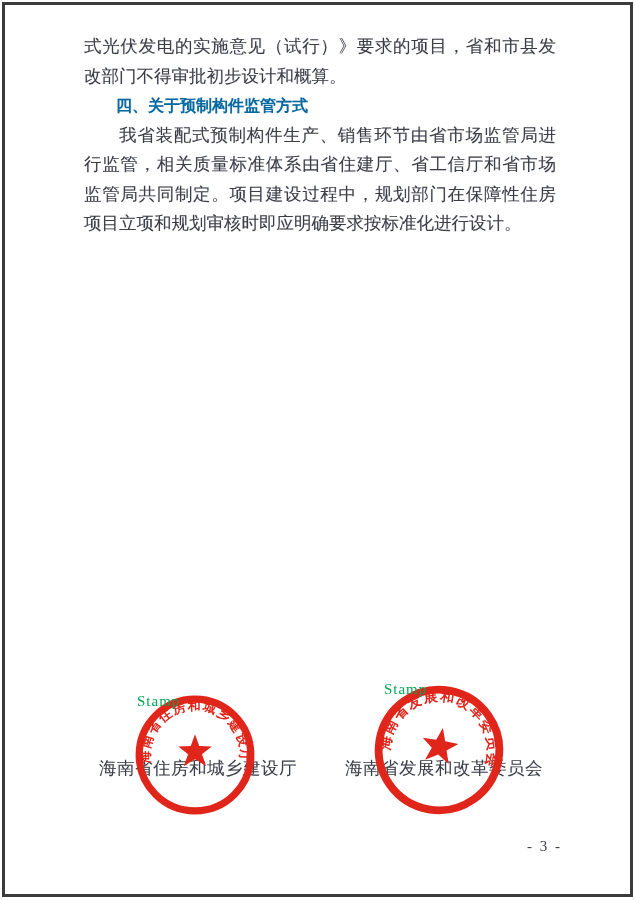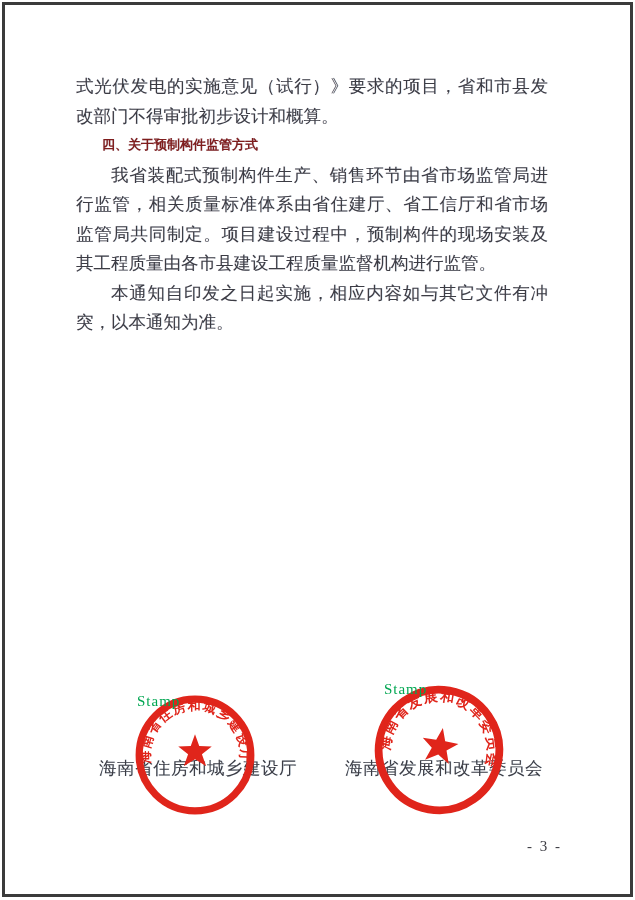--- a/index.html
+++ b/index.html
@@ -10,38 +10,37 @@
     overflow: hidden;
   }
   .page-frame {
     position: absolute;
     left: 2px; top: 2px; right: 2px; bottom: 3px;
     border: 3px solid #3b3b3b;
     pointer-events: none;
   }
   .doc-content {
     position: absolute;
-    left: 76px; top: 0;
+    left: 84px; top: 0;
     width: 472px;
     padding-top: 32px;
     color: #3c3c44;
     font-size: 17.5px;
     line-height: 29.5px;
     text-align: justify;
     text-justify: inter-ideograph;
     text-shadow: 0.6px 0 0 rgba(60,140,200,0.18), -0.5px 0 0 rgba(190,80,80,0.12);
-    margin-top: 40px;
   }
   .para { text-indent: 2em; }
   .para.no-indent { text-indent: 0; }
   .heading {
-    font-family: Liberation Mono, monospace;
+    font-family: Liberation Sans, sans-serif;
     font-weight: bold;
-    color: #7f1d1d;
-    font-size: 13px;
+    color: #0369a1;
+    font-size: 16px;
     text-indent: 2em;
   }
   .signature {
     position: absolute;
     top: 756px;
     color: #3c3c44;
     font-size: 17.5px;
     letter-spacing: 0.5px;
     z-index: 1;
     white-space: nowrap;
@@ -73,22 +72,21 @@
   }
 </style>
 </head>
 <body>
 
 <div class="page-frame"></div>
 
 <div class="doc-content">
   <p class="para no-indent">式光伏发电的实施意见（试行）》要求的项目，省和市县发改部门不得审批初步设计和概算。</p>
   <p class="heading">四、关于预制构件监管方式</p>
-  <p class="para">我省装配式预制构件生产、销售环节由省市场监管局进行监管，相关质量标准体系由省住建厅、省工信厅和省市场监管局共同制定。项目建设过程中，预制构件的现场安装及其工程质量由各市县建设工程质量监督机构进行监管。</p>
-  <p class="para">本通知自印发之日起实施，相应内容如与其它文件有冲突，以本通知为准。</p>
+  <p class="para">我省装配式预制构件生产、销售环节由省市场监管局进行监管，相关质量标准体系由省住建厅、省工信厅和省市场监管局共同制定。项目建设过程中，规划部门在保障性住房项目立项和规划审核时即应明确要求按标准化进行设计。</p>
 </div>
 
 <span class="signature left">海南省住房和城乡建设厅</span>
 <span class="signature right">海南省发展和改革委员会</span>
 
 <div class="seal-wrap left">
   <span class="stamp-label left-label">Stamp</span>
   <svg viewBox="0 0 120 120">
     <circle cx="60" cy="60" r="54" fill="none" stroke="#e0251b" stroke-width="7"></circle>
     <polygon fill="#e0251b" points="60,40 64.1,51.3 76.2,51.7 66.7,59.2 70.8,70.8 60,64 49.2,70.8 53.3,59.2 43.8,51.7 55.9,51.3"></polygon>

